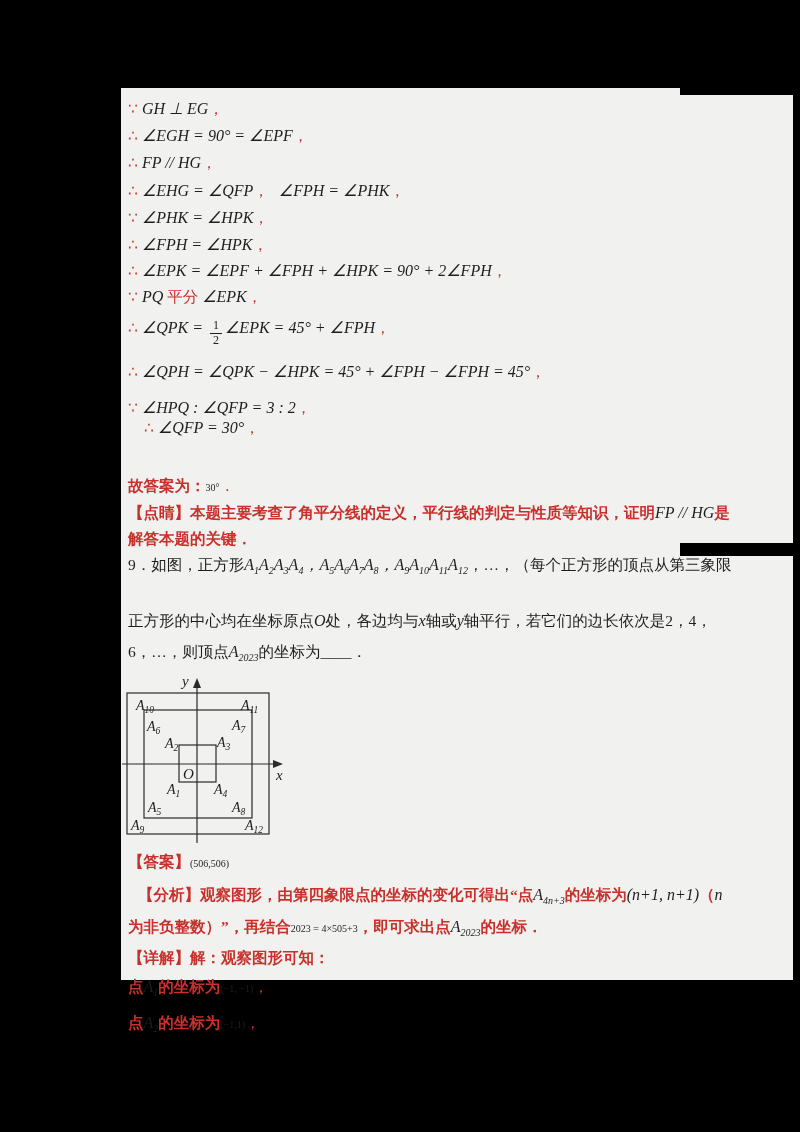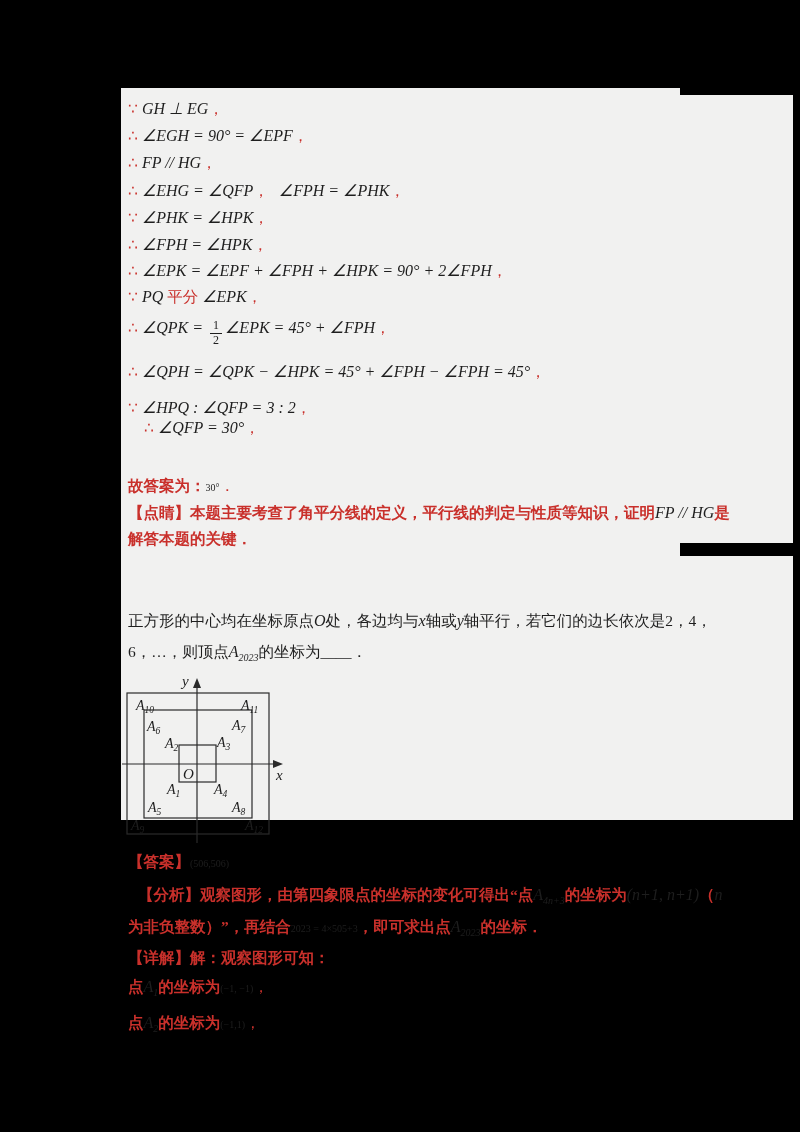--- a/index.html
+++ b/index.html
@@ -5,21 +5,21 @@
   :root{
     --bg:#000000; --page:#f1f1f0; --red:#c9302b; --ink:#1e1e1e; --line:#2a2a2a;
   }
   html,body{margin:0;padding:0;}
   body{
     width:800px;height:1132px;background:var(--bg);
     position:relative;overflow:hidden;
     font-family:"Liberation Serif",serif;
   }
   .page{
-    position:absolute;left:121px;top:88px;width:672px;height:732px;
+    position:absolute;left:121px;top:88px;width:672px;height:892px;
     background:var(--page);
   }
   .bar{position:absolute;background:var(--bg);}
   .bar1{left:680px;top:88px;width:120px;height:7px;}
   .bar2{left:680px;top:543px;width:120px;height:13px;}
   .line{
     position:absolute;left:7px;white-space:nowrap;
     font-size:15.5px;line-height:22px;color:var(--ink);
   }
   .seg{display:inline;}
@@ -50,20 +50,21 @@
     <div class="line" style="top: 146px;"><span class="seg seg-c red" style="margin-right: 4px;">∴</span><span class="seg seg-m">∠FPH = ∠HPK</span><span class="seg seg-c red">，</span></div>
     <div class="line" style="top: 172px;"><span class="seg seg-c red" style="margin-right: 4px;">∴</span><span class="seg seg-m">∠EPK = ∠EPF + ∠FPH + ∠HPK = 90° + 2∠FPH</span><span class="seg seg-c red">，</span></div>
     <div class="line" style="top: 198px;"><span class="seg seg-c red" style="margin-right: 4px;">∵</span><span class="seg seg-m">PQ </span><span class="seg seg-c red">平分</span><span class="seg seg-m"> ∠EPK</span><span class="seg seg-c red">，</span></div>
     <div class="line" style="top: 229px;"><span class="seg seg-c red" style="margin-right: 4px;">∴</span><span class="seg seg-m">∠QPK = </span><span class="frac"><span class="num">1</span><span class="den">2</span></span><span class="seg seg-m">∠EPK = 45° + ∠FPH</span><span class="seg seg-c red">，</span></div>
     <div class="line" style="top: 273px;"><span class="seg seg-c red" style="margin-right: 4px;">∴</span><span class="seg seg-m">∠QPH = ∠QPK − ∠HPK = 45° + ∠FPH − ∠FPH = 45°</span><span class="seg seg-c red">，</span></div>
     <div class="line" style="top: 309px;"><span class="seg seg-c red" style="margin-right: 4px;">∵</span><span class="seg seg-m">∠HPQ : ∠QFP = 3 : 2</span><span class="seg seg-c red">，</span></div>
     <div class="line" style="top: 329px; margin-left: 16px;"><span class="seg seg-c red" style="margin-right: 4px;">∴</span><span class="seg seg-m">∠QFP = 30°</span><span class="seg seg-c red">，</span></div>
     <div class="line" style="top: 387px;"><span class="seg seg-c red bd">故答案为：</span><span class="seg seg-s">30°</span><span class="seg seg-c red">．</span></div>
     <div class="line" style="top: 414px;"><span class="seg seg-c red bd">【点睛】本题主要考查了角平分线的定义，平行线的判定与性质等知识，证明</span><span class="seg seg-m">FP // HG</span><span class="seg seg-c red bd">是</span></div>
     <div class="line" style="top: 440px;"><span class="seg seg-c red bd">解答本题的关键．</span></div>
+    <div class="line" style="top: 466px;"><span class="seg seg-c">9．如图，正方形</span><span class="seg seg-m">A<sub>1</sub>A<sub>2</sub>A<sub>3</sub>A<sub>4</sub>，A<sub>5</sub>A<sub>6</sub>A<sub>7</sub>A<sub>8</sub>，A<sub>9</sub>A<sub>10</sub>A<sub>11</sub>A<sub>12</sub></span><span class="seg seg-c">，…，（每个正方形的顶点从第三象限</span></div>
     <div class="line" style="top: 522px;"><span class="seg seg-c">正方形的中心均在坐标原点</span><span class="seg seg-m">O</span><span class="seg seg-c">处，各边均与</span><span class="seg seg-m">x</span><span class="seg seg-c">轴或</span><span class="seg seg-m">y</span><span class="seg seg-c">轴平行，若它们的边长依次是2，4，</span></div>
     <div class="line" style="top: 553px;"><span class="seg seg-c">6，…，则顶点</span><span class="seg seg-m">A<sub>2023</sub></span><span class="seg seg-c">的坐标为</span><span class="seg seg-c">____</span><span class="seg seg-c">．</span></div>
     <div class="line" style="top: 763px;"><span class="seg seg-c red bd">【答案】</span><span class="seg seg-s">(506,506)</span></div>
     <div class="line" style="top: 796px; margin-left: 10px;"><span class="seg seg-c red bd">【分析】观察图形，由第四象限点的坐标的变化可得出“点</span><span class="seg seg-m">A<sub>4n+3</sub></span><span class="seg seg-c red bd">的坐标为</span><span class="seg seg-m">(n+1, n+1)</span><span class="seg seg-c red bd">（</span><span class="seg seg-m">n</span></div>
     <div class="line" style="top: 828px;"><span class="seg seg-c red bd">为非负整数）”，再结合</span><span class="seg seg-s">2023 = 4×505+3</span><span class="seg seg-c red bd">，即可求出点</span><span class="seg seg-m">A<sub>2023</sub></span><span class="seg seg-c red bd">的坐标．</span></div>
     <div class="line" style="top: 859px;"><span class="seg seg-c red bd">【详解】解：观察图形可知：</span></div>
     <div class="line" style="top: 888px;"><span class="seg seg-c red bd">点</span><span class="seg seg-m">A<sub>1</sub></span><span class="seg seg-c red bd">的坐标为</span><span class="seg seg-s">(−1, −1)</span><span class="seg seg-c red">，</span></div>
     <div class="line" style="top: 924px;"><span class="seg seg-c red bd">点</span><span class="seg seg-m">A<sub>2</sub></span><span class="seg seg-c red bd">的坐标为</span><span class="seg seg-s">(−1,1)</span><span class="seg seg-c red">，</span></div>
     <svg viewBox="121 672 185 178" width="185" height="178" style="position: absolute; left: 0px; top: 584px;">
       <line x1="122" y1="764" x2="277" y2="764" stroke="#2a2a2a" stroke-width="1.2"></line>

